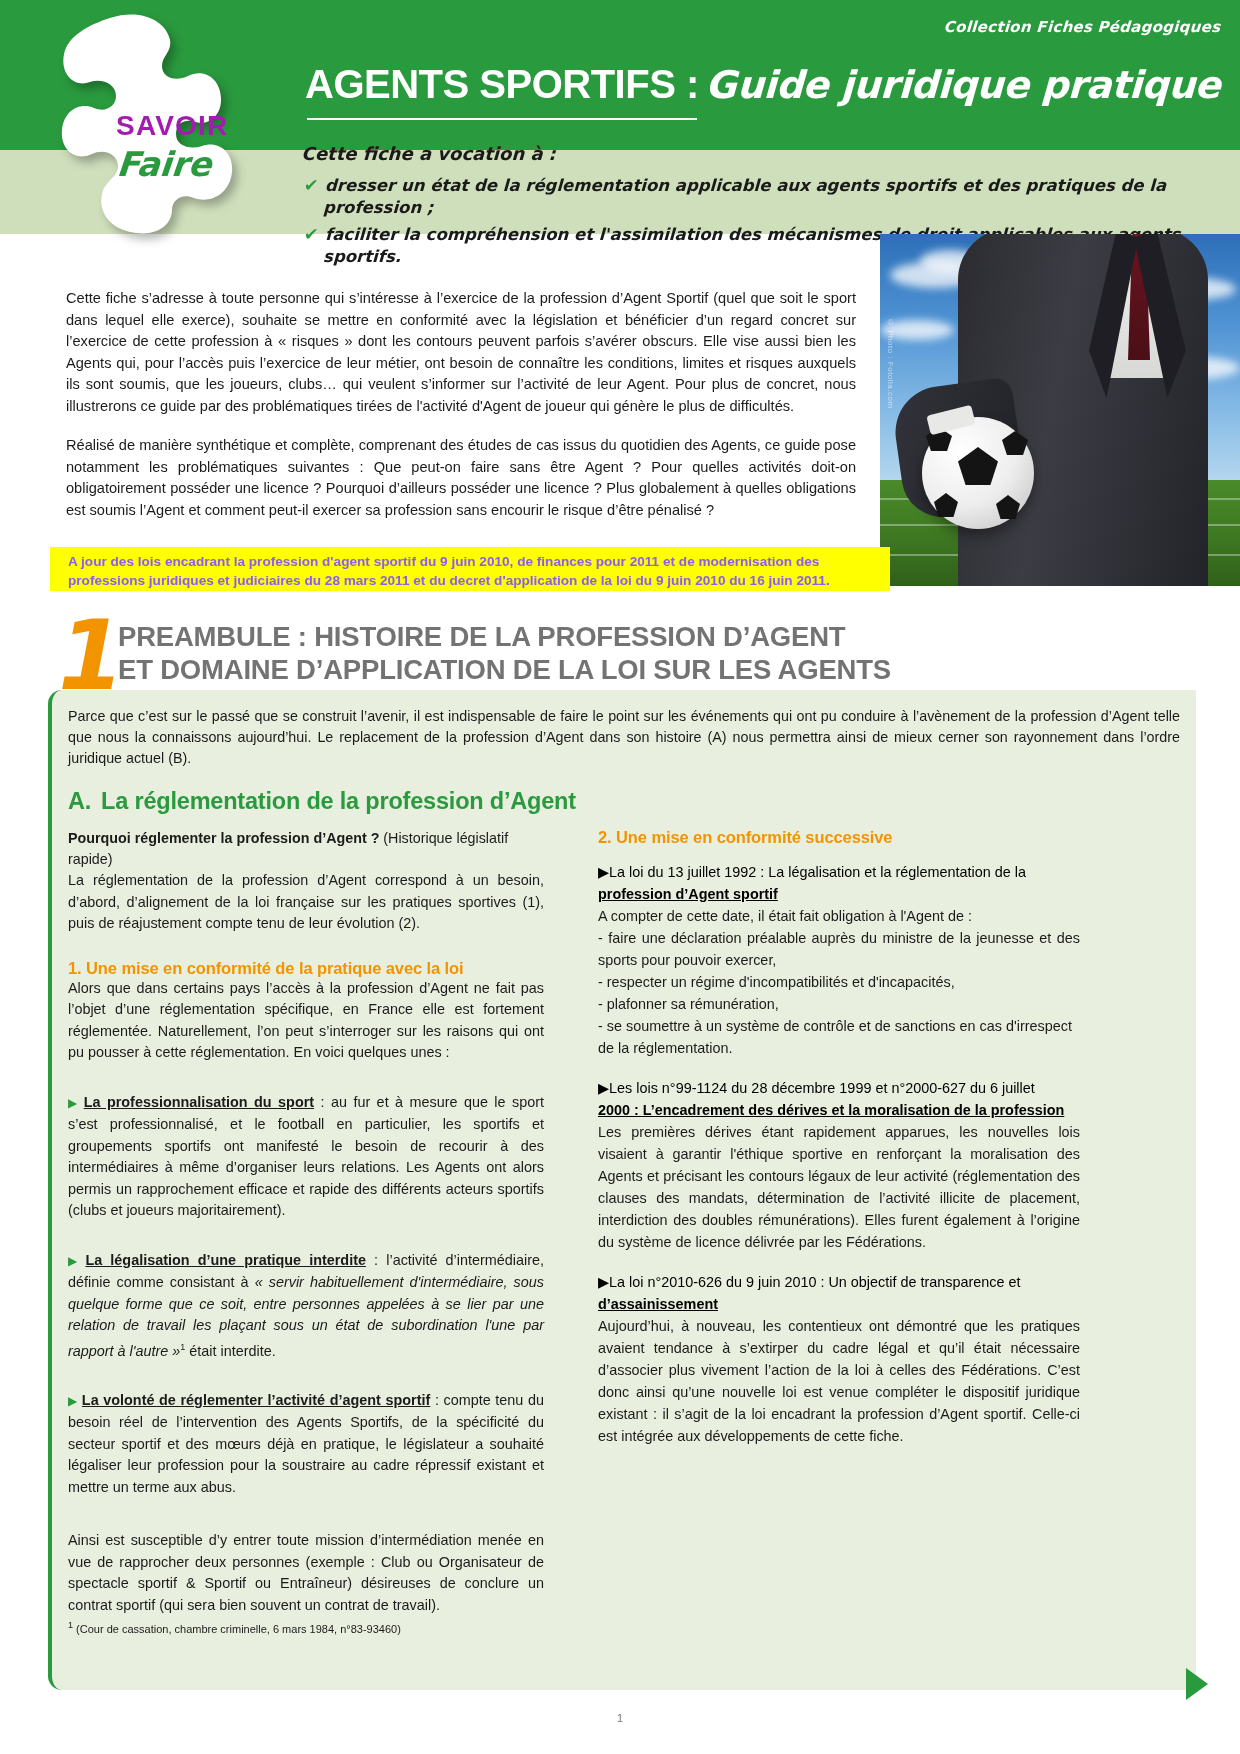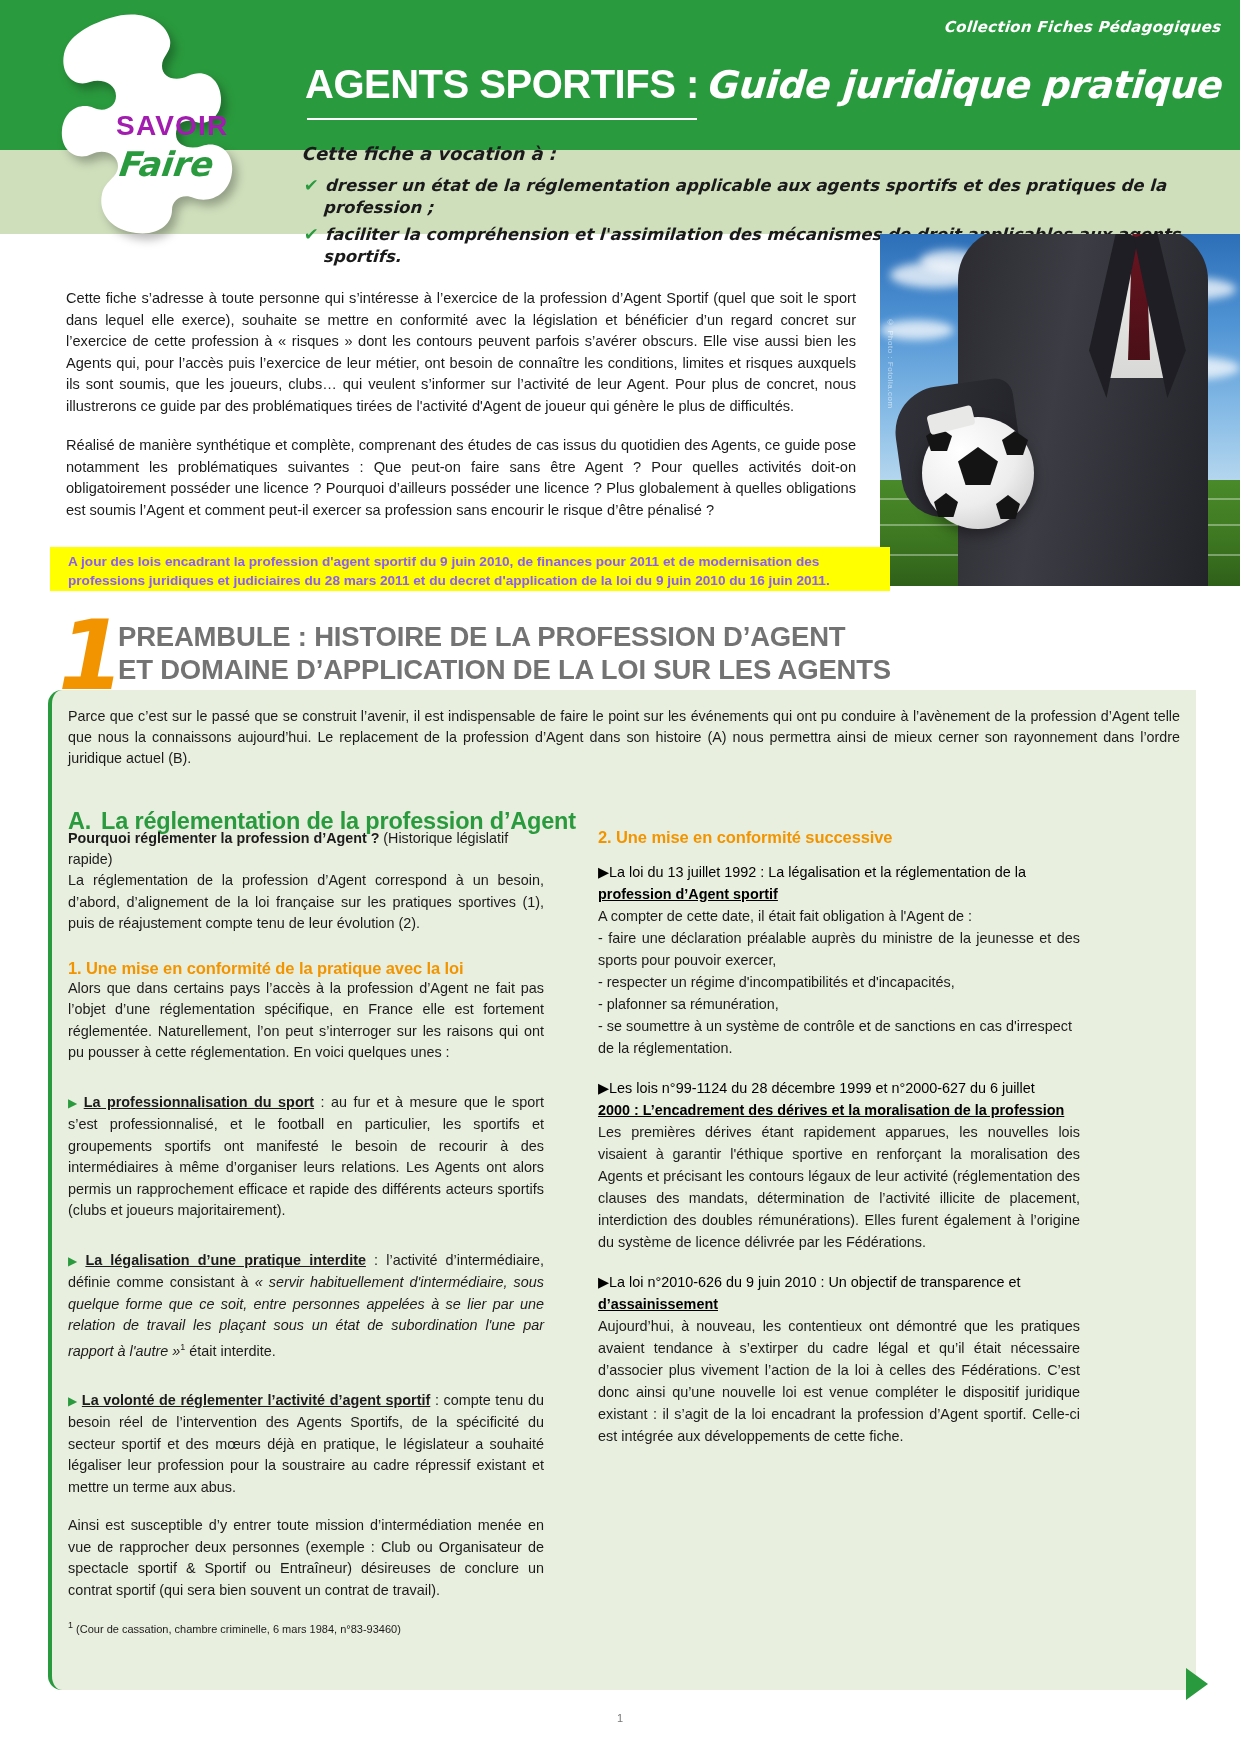--- a/index.html
+++ b/index.html
@@ -186,21 +186,20 @@
     border-radius: 14px 0 0 14px;
   }
   .panel-lead {
     position: absolute; left: 68px; top: 706px; width: 1112px;
     font-size: 14.3px; line-height: 21px; color: #1b1b1b; text-align: justify;
   }
   .head-a {
     position: absolute; left: 68px; top: 788px;
     font-size: 23.5px; font-weight: 700; color: #2a9a3e;
     letter-spacing: -0.2px;
-    margin-top: 20px;
   }
   .head-a .ltr { margin-right: 10px; }
 
   .col-left  { position: absolute; left: 68px;  top: 828px; width: 476px; }
   .col-right { position: absolute; left: 566px; top: 828px; width: 482px; margin-left: 32px; }
 
   .q-bold { font-size: 14.3px; line-height: 21px; color: #1b1b1b; }
   .q-bold b { font-weight: 700; }
   .para {
     font-size: 14.4px; line-height: 21.5px; color: #1b1b1b;
@@ -357,21 +356,21 @@
     </div>
 
     <div class="bullet">
       <span class="tri">▶</span><span class="lead">La légalisation d’une pratique interdite</span><span> : l’activité d’intermédiaire, définie comme consistant à </span><i>« servir habituellement d'intermédiaire, sous quelque forme que ce soit, entre personnes appelées à se lier par une relation de travail les plaçant sous un état de subordination l'une par rapport à l'autre »</i><sup>1</sup><span> était interdite.</span>
     </div>
 
     <div class="bullet">
       <span class="tri">▶</span><span class="lead">La volonté de réglementer l’activité d’agent sportif</span><span> : compte tenu du besoin réel de l’intervention des Agents Sportifs, de la spécificité du secteur sportif et des mœurs déjà en pratique, le législateur a souhaité légaliser leur profession pour la soustraire au cadre répressif existant et mettre un terme aux abus.</span>
     </div>
 
-    <div class="para" style="margin-top:17px;">Ainsi est susceptible d’y entrer toute mission d’intermédiation menée en vue de rapprocher deux personnes (exemple : Club ou Organisateur de spectacle sportif &amp; Sportif ou Entraîneur) désireuses de conclure un contrat sportif (qui sera bien souvent un contrat de travail).</div>
+    <div class="para" style="margin-top:32px;">Ainsi est susceptible d’y entrer toute mission d’intermédiation menée en vue de rapprocher deux personnes (exemple : Club ou Organisateur de spectacle sportif &amp; Sportif ou Entraîneur) désireuses de conclure un contrat sportif (qui sera bien souvent un contrat de travail).</div>
   </div>
 
   <div class="col-right">
 
     <div class="sub-orange" style="margin-top:0;">2. Une mise en conformité successive</div>
 
     <div class="rcol-block">
       <div style="font-size:14.4px;line-height:22px;">
         <span class="tri">▶</span><span class="lead">La loi du 13 juillet 1992 : La légalisation et la réglementation de la</span>
       </div>

